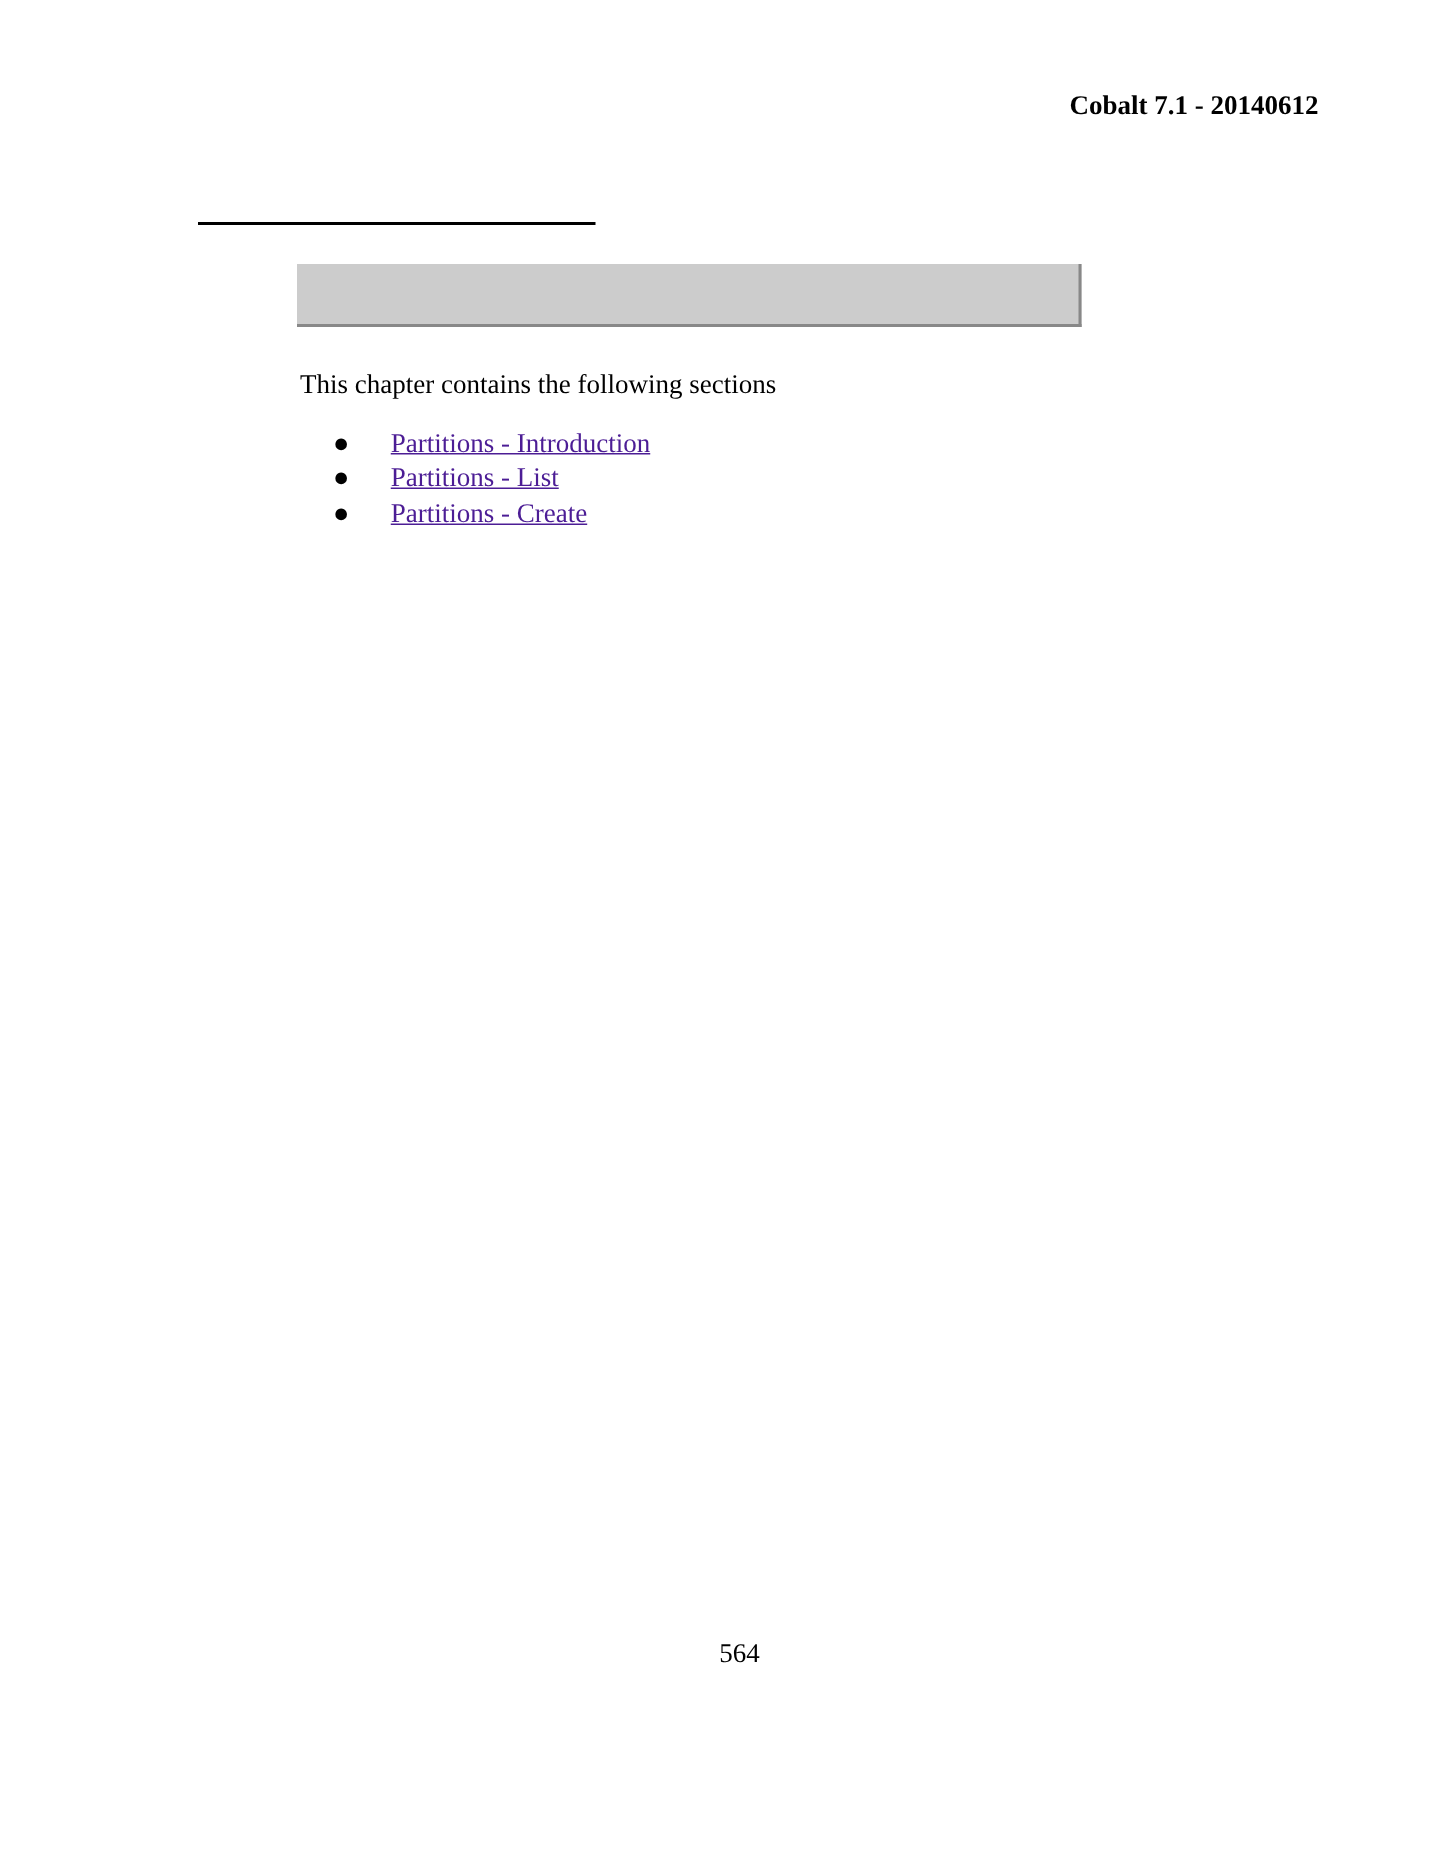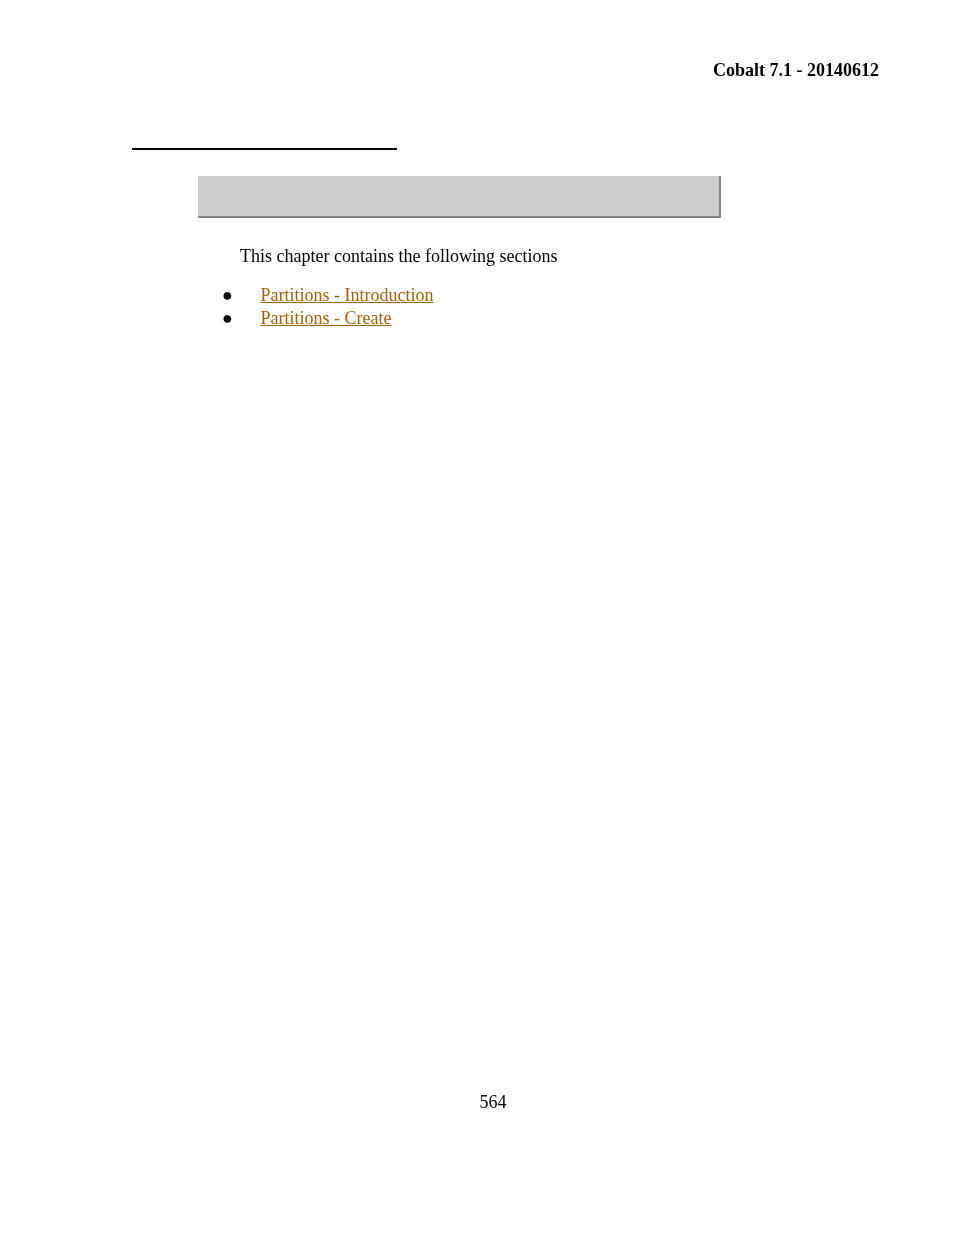--- a/index.html
+++ b/index.html
@@ -35,21 +35,20 @@
     height: 40px;
     background: #cccccc;
     border-right: 2px solid #888;
     border-bottom: 2px solid #888;
   }
   .intro-text {
     position: absolute;
     top: 246px;
     left: 200px;
     font-size: 18px;
-    margin-left: 40px;
   }
   .link-list {
     position: absolute;
     top: 284px;
     left: 222px;
     margin: 0;
     padding: 0;
     list-style: none;
   }
   .link-list li {
@@ -57,21 +56,21 @@
     padding: 0;
     line-height: 1.3;
   }
   .bullet {
     display: inline-block;
     width: 34px;
     text-align: left;
     vertical-align: top;
   }
   .link {
-    color: #a16207;
+    color: #4c1d95;
     text-decoration: underline;
     cursor: pointer;
   }
   .page-number {
     position: absolute;
     bottom: 122px;
     left: 16px;
     width: 100%;
     text-align: center;
     font-size: 18px;
@@ -88,17 +87,21 @@
 
 <div class="intro-text">This chapter contains the following sections</div>
 
 <ul class="link-list">
   <li>
     <span class="bullet">●</span>
     <a class="link">Partitions - Introduction</a>
   </li>
   <li>
     <span class="bullet">●</span>
+    <a class="link">Partitions - List</a>
+  </li>
+  <li>
+    <span class="bullet">●</span>
     <a class="link">Partitions - Create</a>
   </li>
 </ul>
 
 <div class="page-number">564</div>
 
 </body></html>

